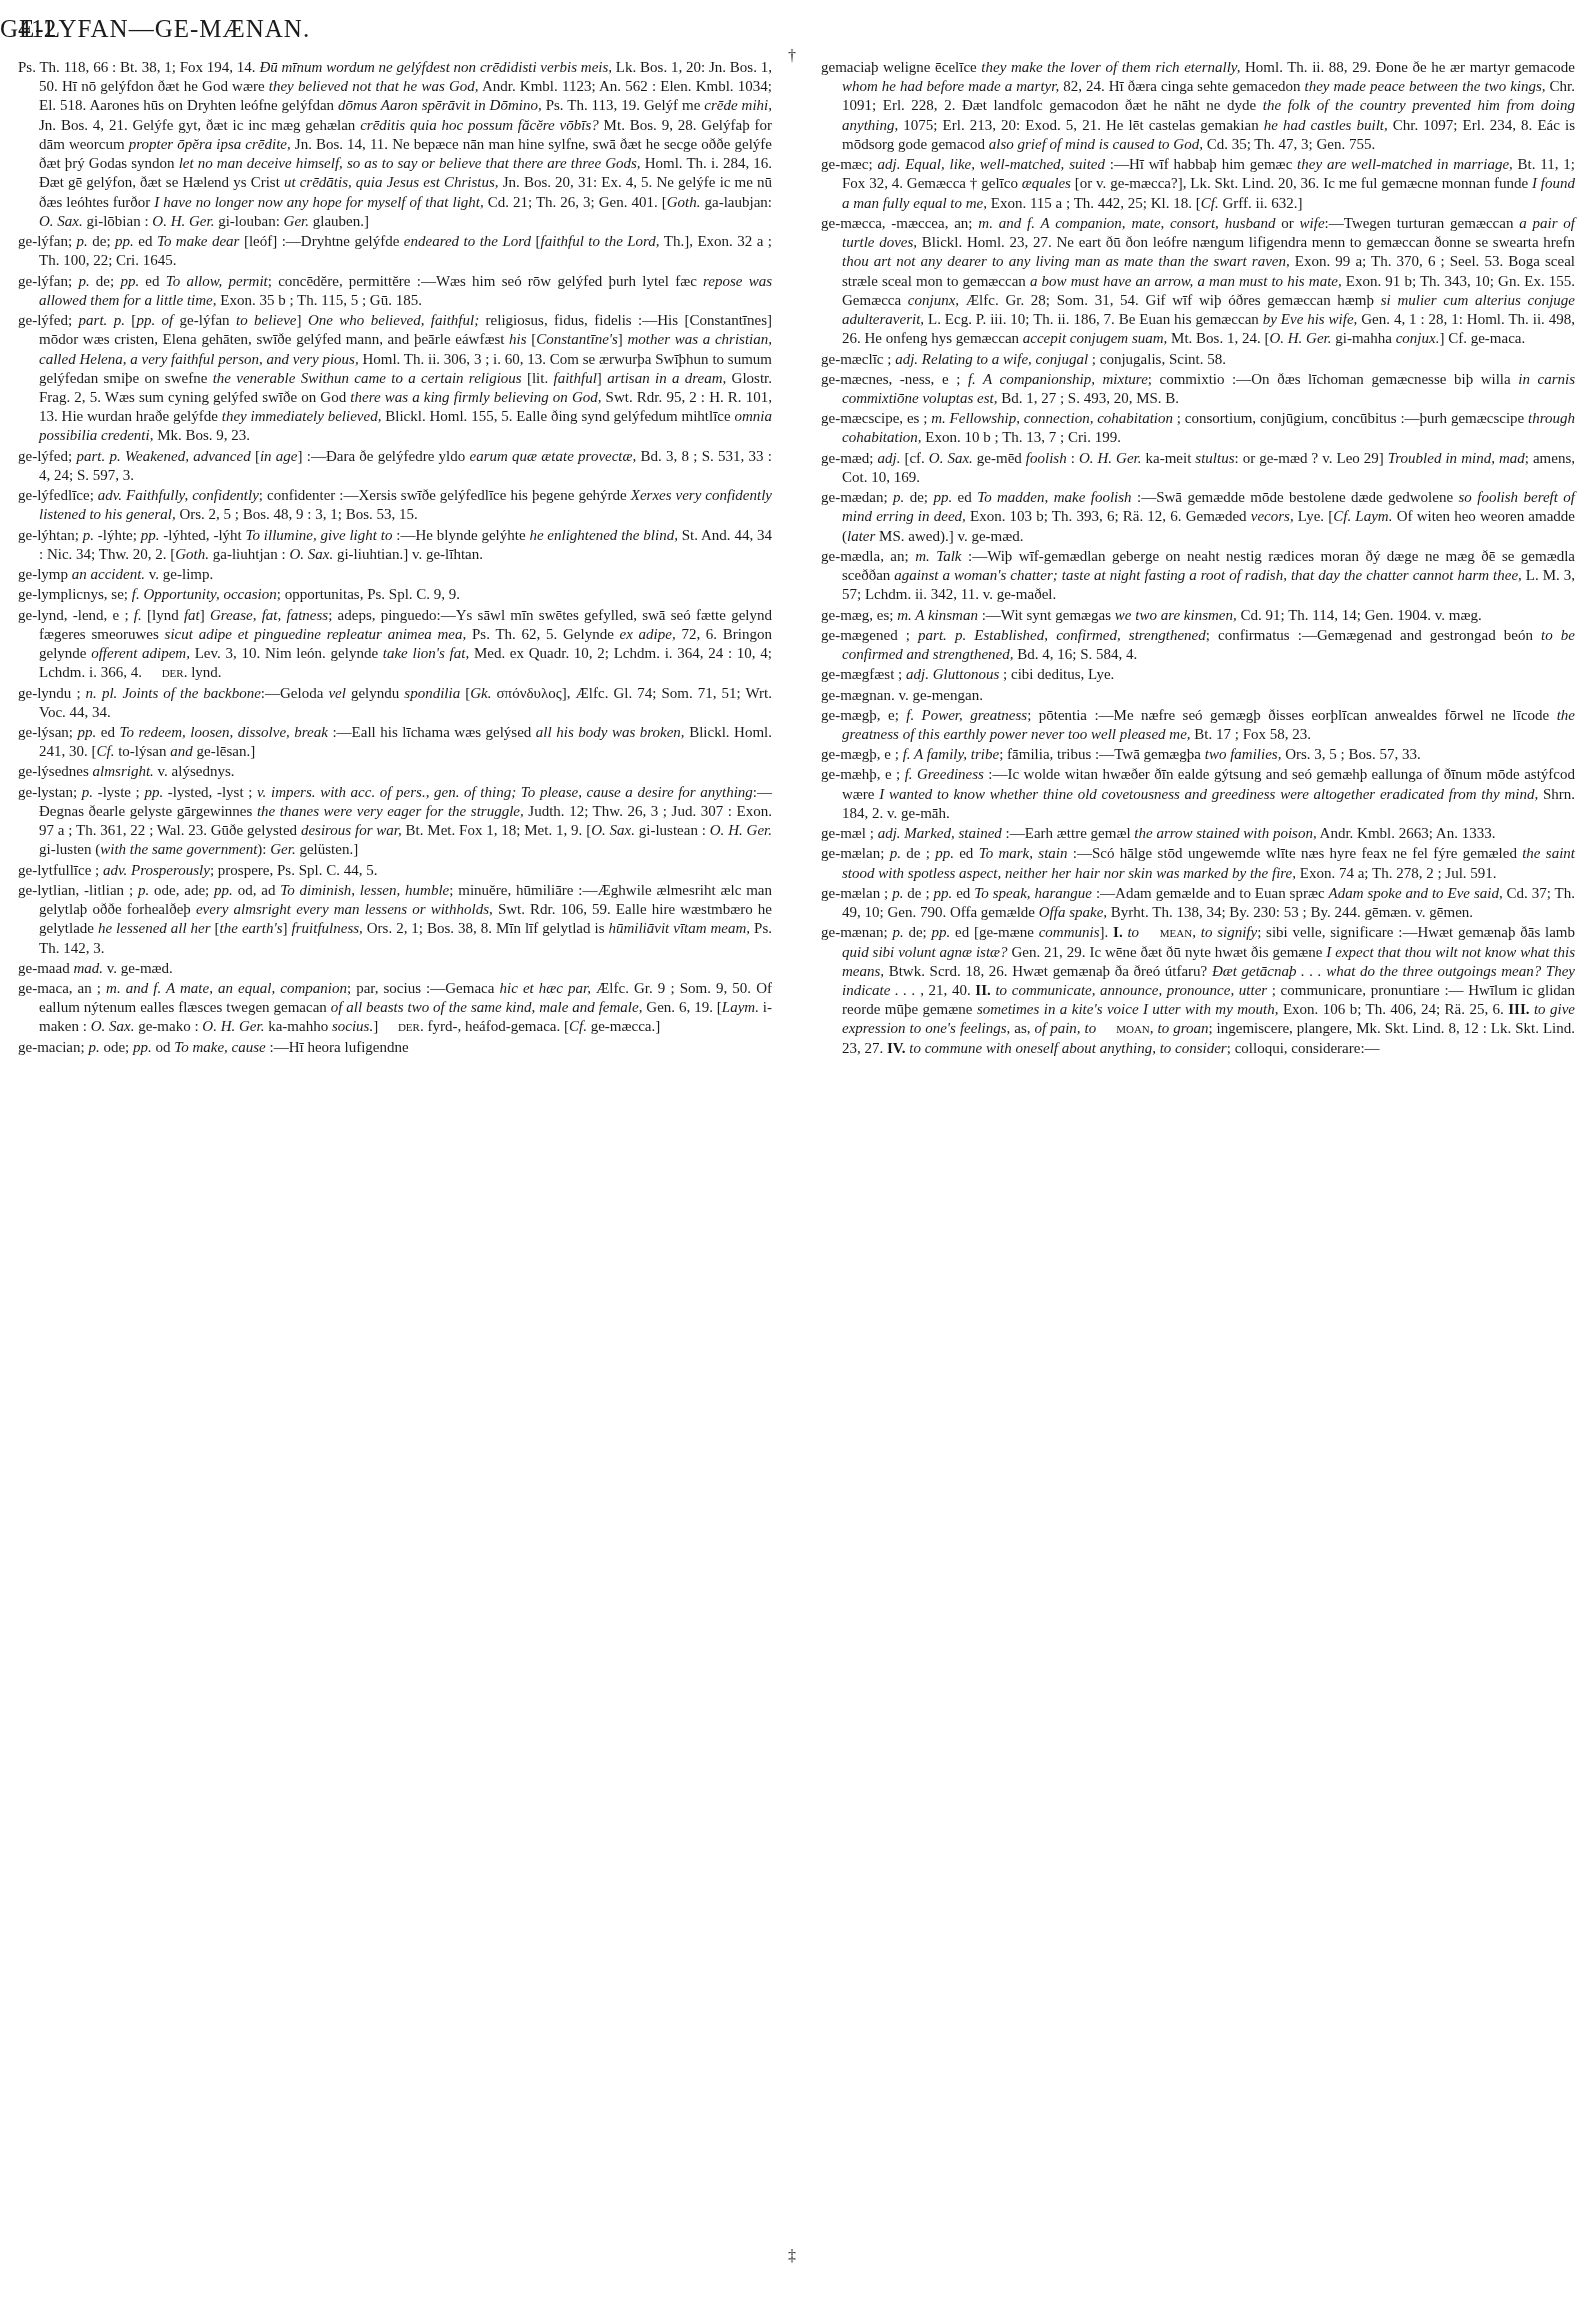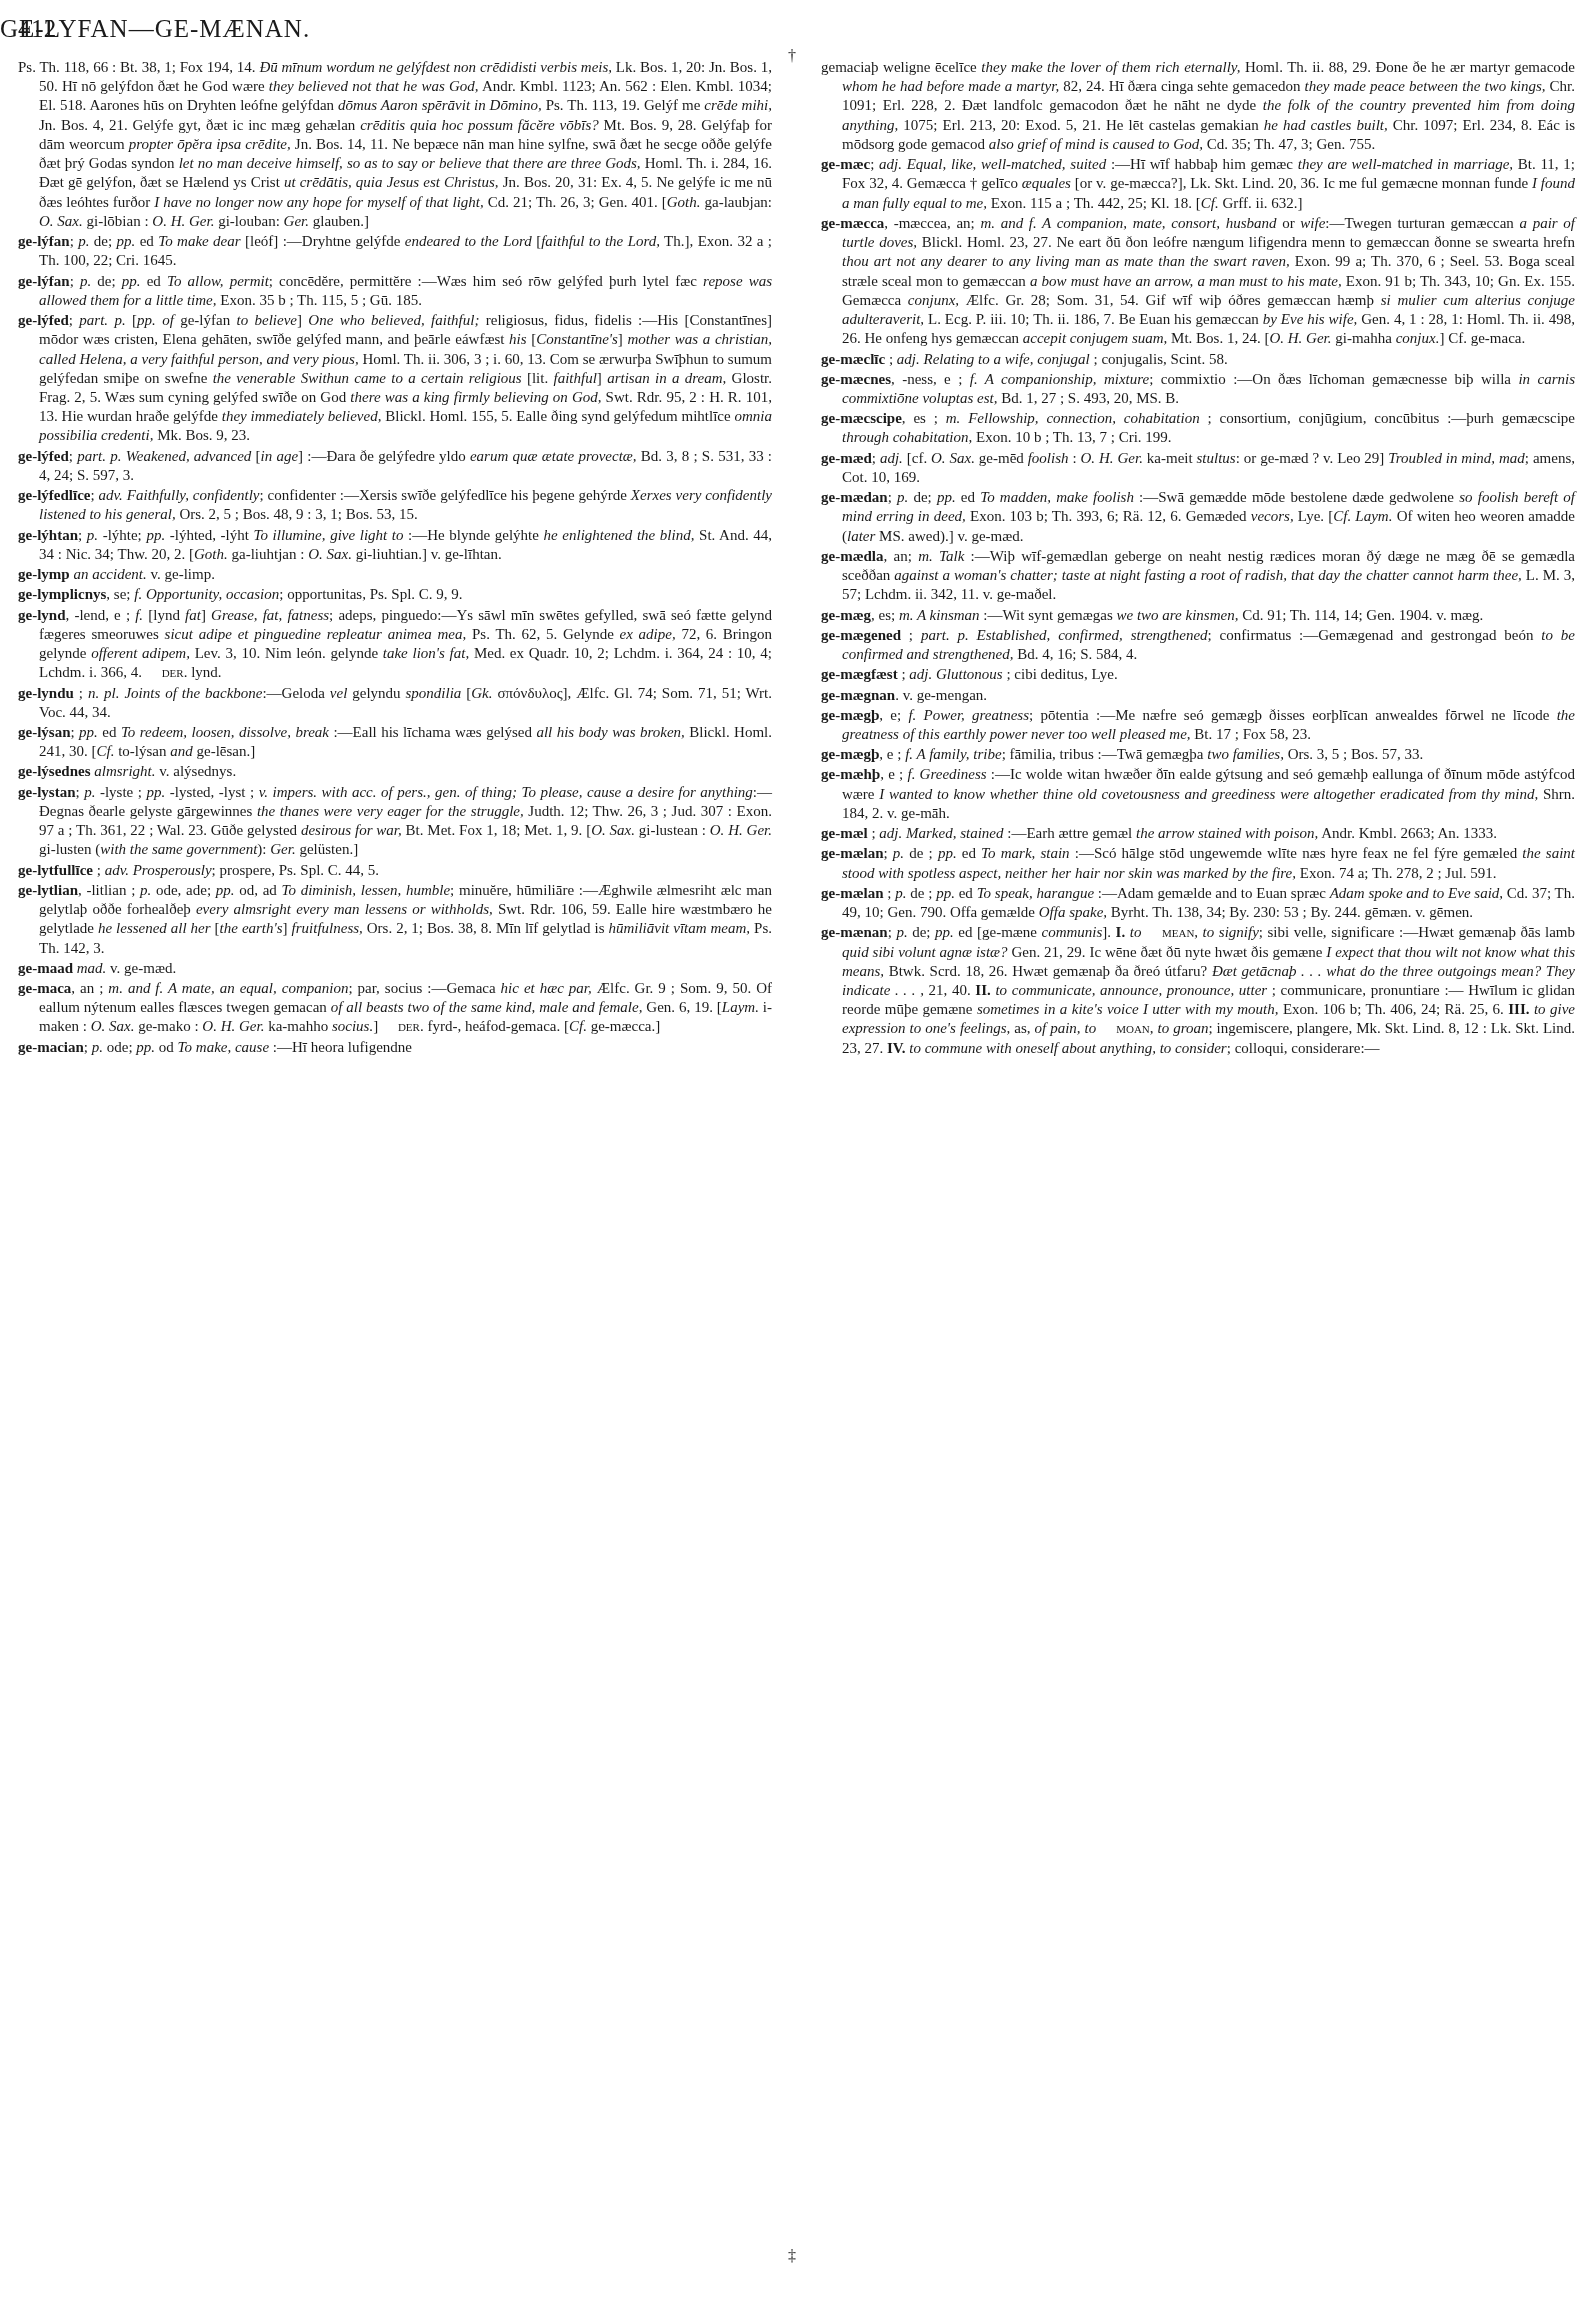--- a/index.html
+++ b/index.html
@@ -84,21 +84,21 @@
   .sig-top   { left: 788px; top: 47px; }
   .sig-bot   { left: 788px; top: 2247px; }
 
   .entry {
     margin: 0 0 0 0;
     text-indent: -21px;
     padding-left: 21px;
   }
   .entry + .entry { margin-top: 1px; }
 
-  .hw { font-weight: bold; }
+  .hw { font-weight: normal; }
   .it { font-style: italic; }
   .sc { font-variant: small-caps; margin-left: 16px; }
   .nb { font-weight: bold; font-style: normal; }
 
   
   .col p { margin: 0; }
 </style>
 </head>
 <body>
 

